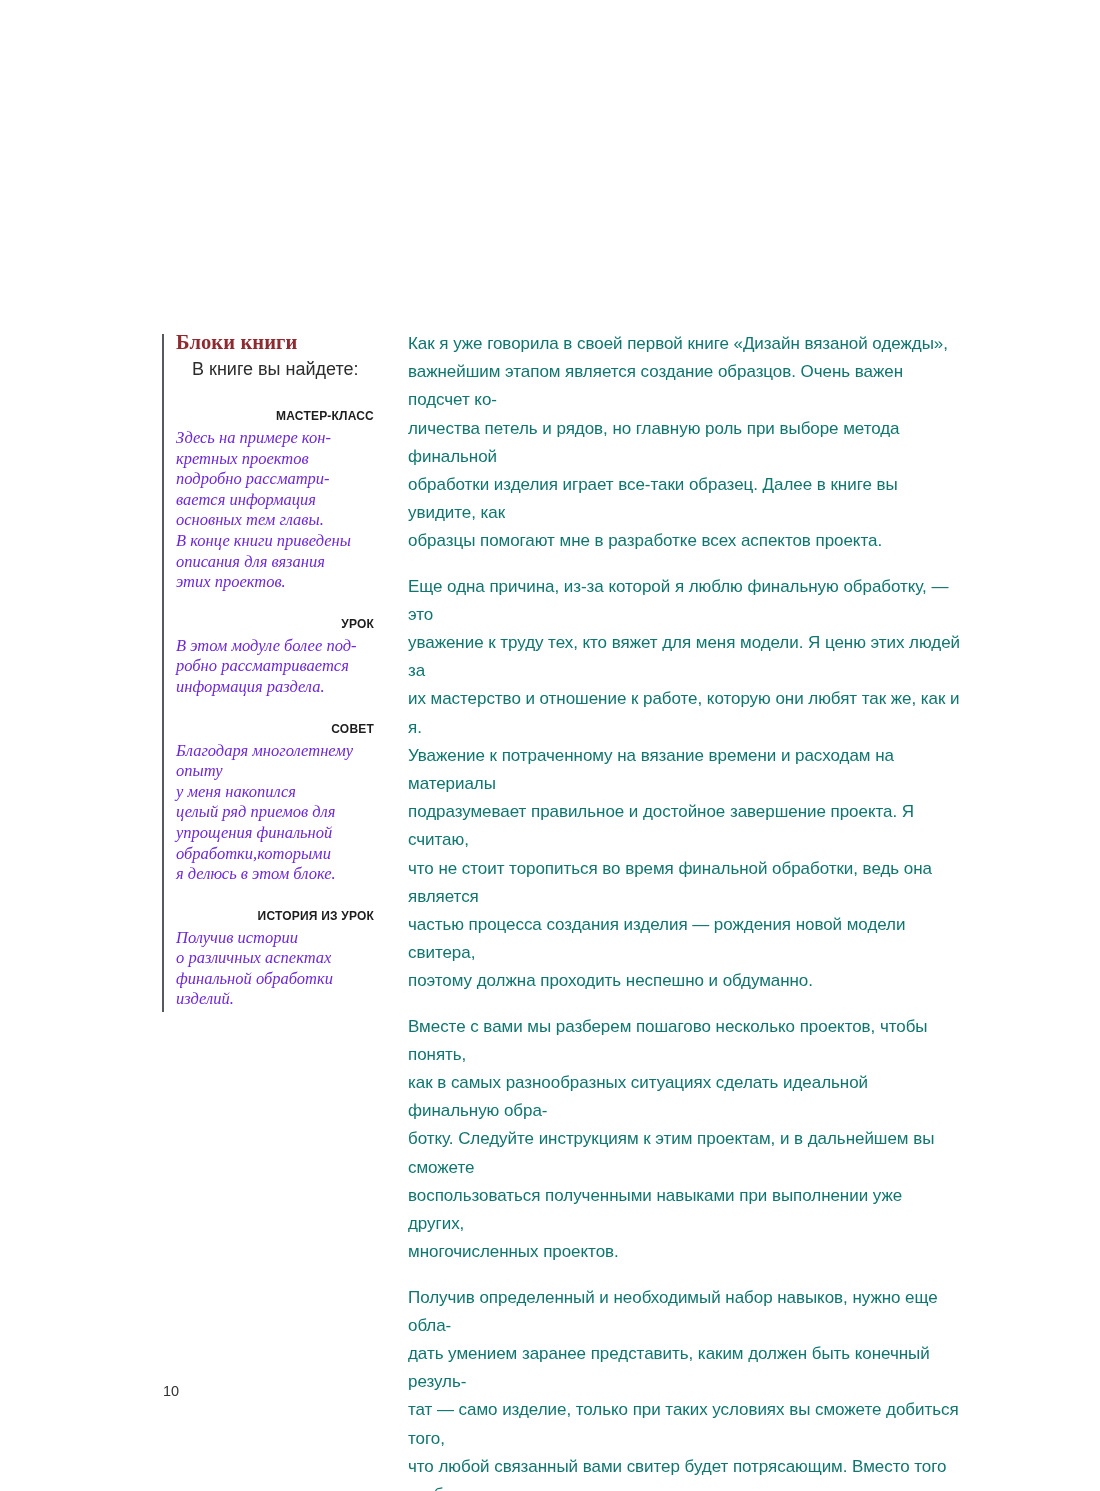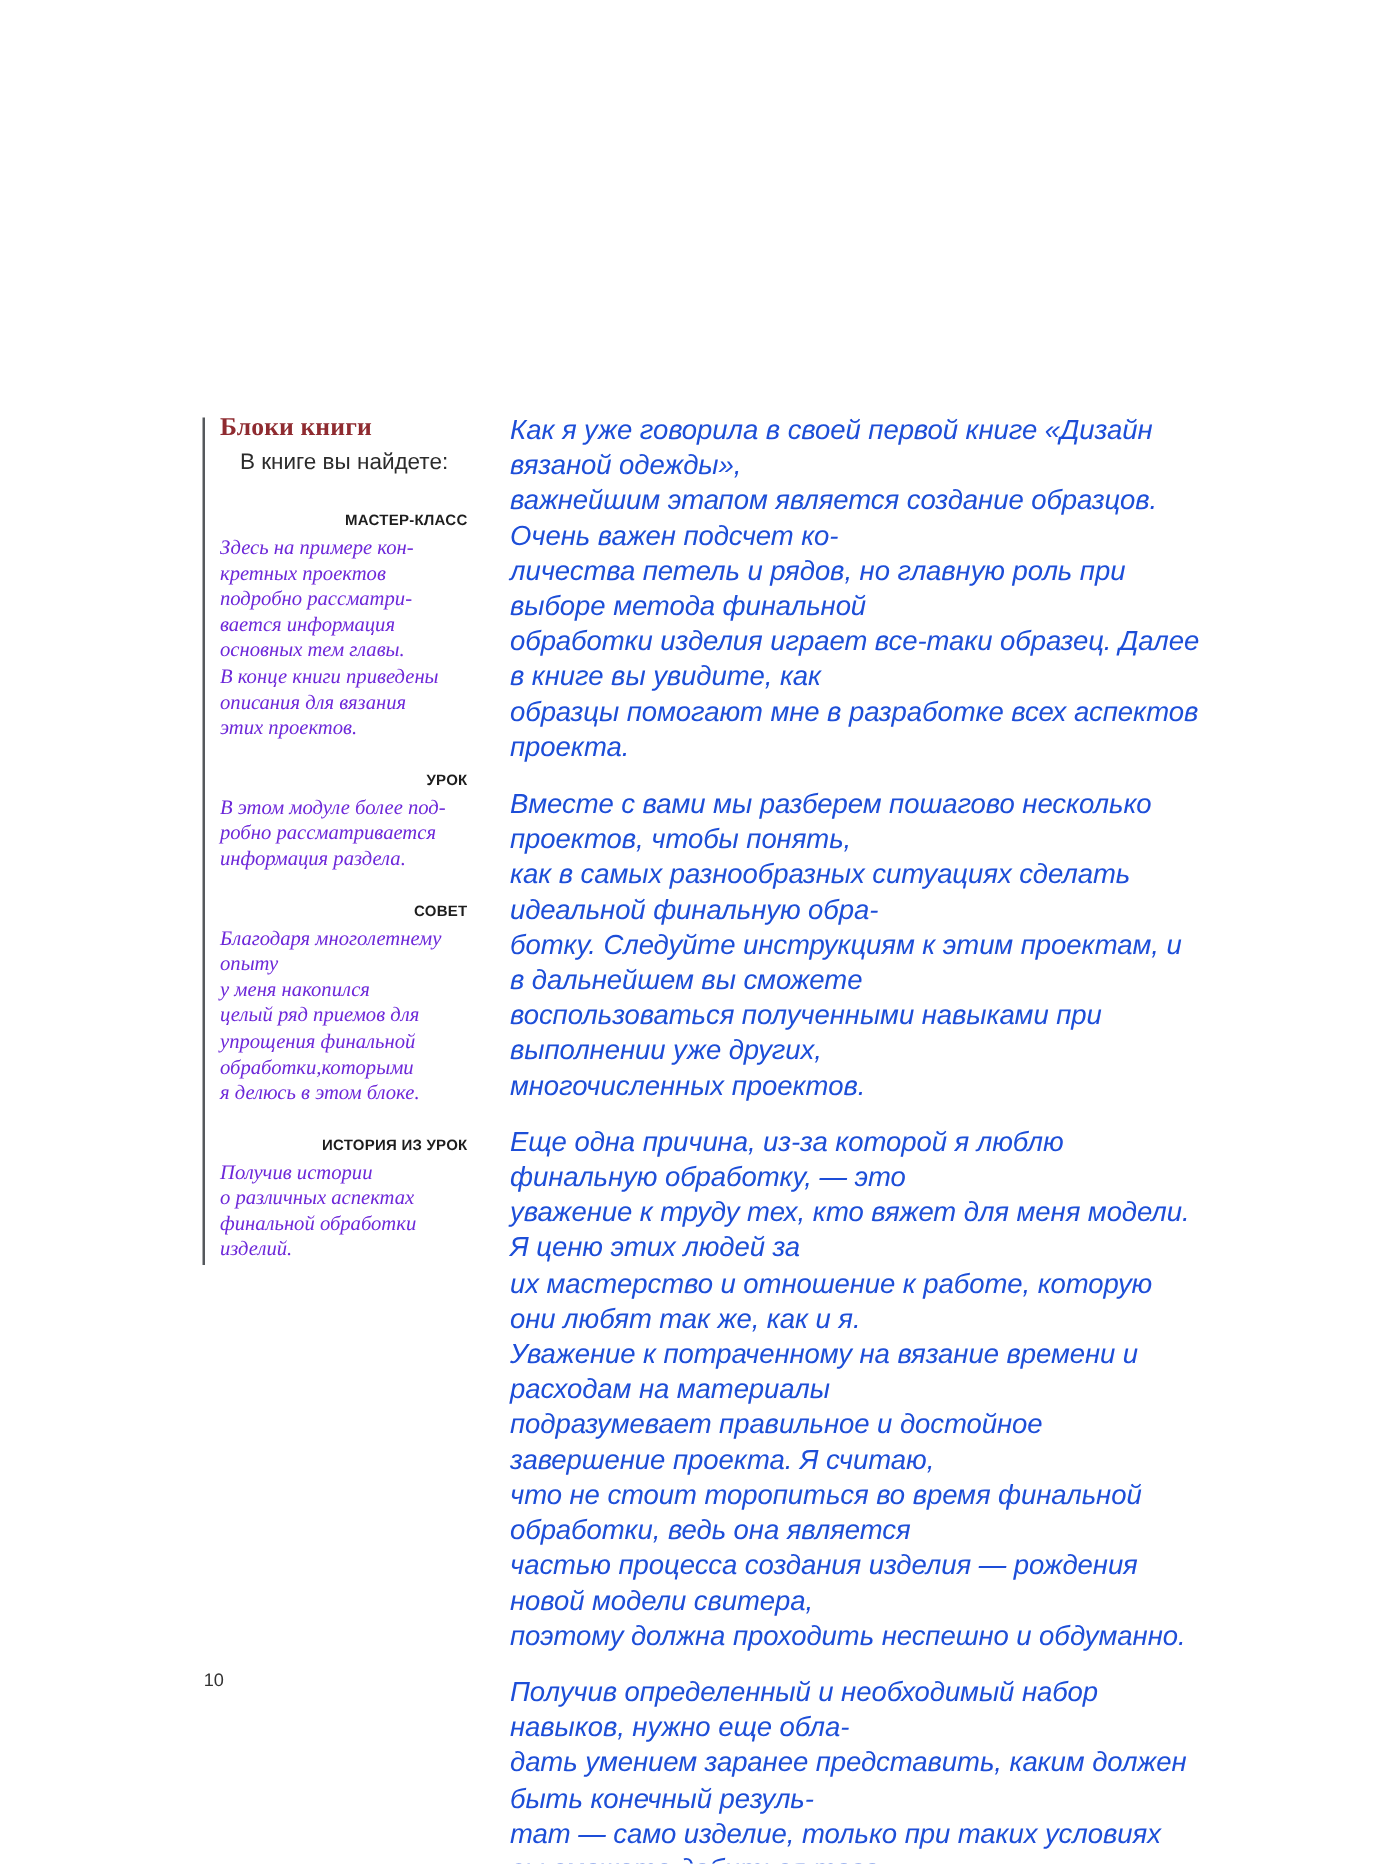--- a/index.html
+++ b/index.html
@@ -85,35 +85,34 @@
   }
 
   
   .maincol {
     flex: 1 1 auto;
     padding-left: 34px;
     box-sizing: border-box;
   }
   .para {
     font-family: "Liberation Sans", sans-serif;
-    font-size: 22px;
+    font-size: 17px;
     line-height: 28.2px;
-    color: #1d4ed8;
+    color: #0f766e;
     margin: 0 0 17px 0;
     white-space: pre-line;
     letter-spacing: -0.05px;
-    font-style: italic;
   }
   .para:last-child { margin-bottom: 0; }
 
   
   .folio {
     position: absolute;
     left: 163px;
-    top: 1337px;
+    top: 1383px;
     font-family: "Liberation Sans", sans-serif;
     font-size: 14.5px;
     color: #333333;
   }
 </style>
 </head>
 <body>
 
 <div class="page">
 
@@ -164,33 +163,33 @@
 изделий.</p>
       </section>
     </aside>
 
     <main class="maincol">
       <p class="para">Как я уже говорила в своей первой книге «Дизайн вязаной одежды»,
 важнейшим этапом является создание образцов. Очень важен подсчет ко-
 личества петель и рядов, но главную роль при выборе метода финальной
 обработки изделия играет все-таки образец. Далее в книге вы увидите, как
 образцы помогают мне в разработке всех аспектов проекта.</p>
-      <p class="para">Вместе с вами мы разберем пошагово несколько проектов, чтобы понять,
-как в самых разнообразных ситуациях сделать идеальной финальную обра-
-ботку. Следуйте инструкциям к этим проектам, и в дальнейшем вы сможете
-воспользоваться полученными навыками при выполнении уже других,
-многочисленных проектов.</p>
       <p class="para">Еще одна причина, из-за которой я люблю финальную обработку, — это
 уважение к труду тех, кто вяжет для меня модели. Я ценю этих людей за
 их мастерство и отношение к работе, которую они любят так же, как и я.
 Уважение к потраченному на вязание времени и расходам на материалы
 подразумевает правильное и достойное завершение проекта. Я считаю,
 что не стоит торопиться во время финальной обработки, ведь она является
 частью процесса создания изделия — рождения новой модели свитера,
 поэтому должна проходить неспешно и обдуманно.</p>
+      <p class="para">Вместе с вами мы разберем пошагово несколько проектов, чтобы понять,
+как в самых разнообразных ситуациях сделать идеальной финальную обра-
+ботку. Следуйте инструкциям к этим проектам, и в дальнейшем вы сможете
+воспользоваться полученными навыками при выполнении уже других,
+многочисленных проектов.</p>
       <p class="para">Получив определенный и необходимый набор навыков, нужно еще обла-
 дать умением заранее представить, каким должен быть конечный резуль-
 тат — само изделие, только при таких условиях вы сможете добиться того,
 что любой связанный вами свитер будет потрясающим. Вместо того чтобы
 пропускать этап финальной обработки, попытайтесь воспринимать каждый
 проект как средство для освоения новых техник, чтобы получить в резуль-
 тате великолепное изделие!</p>
 
     </main>
 

